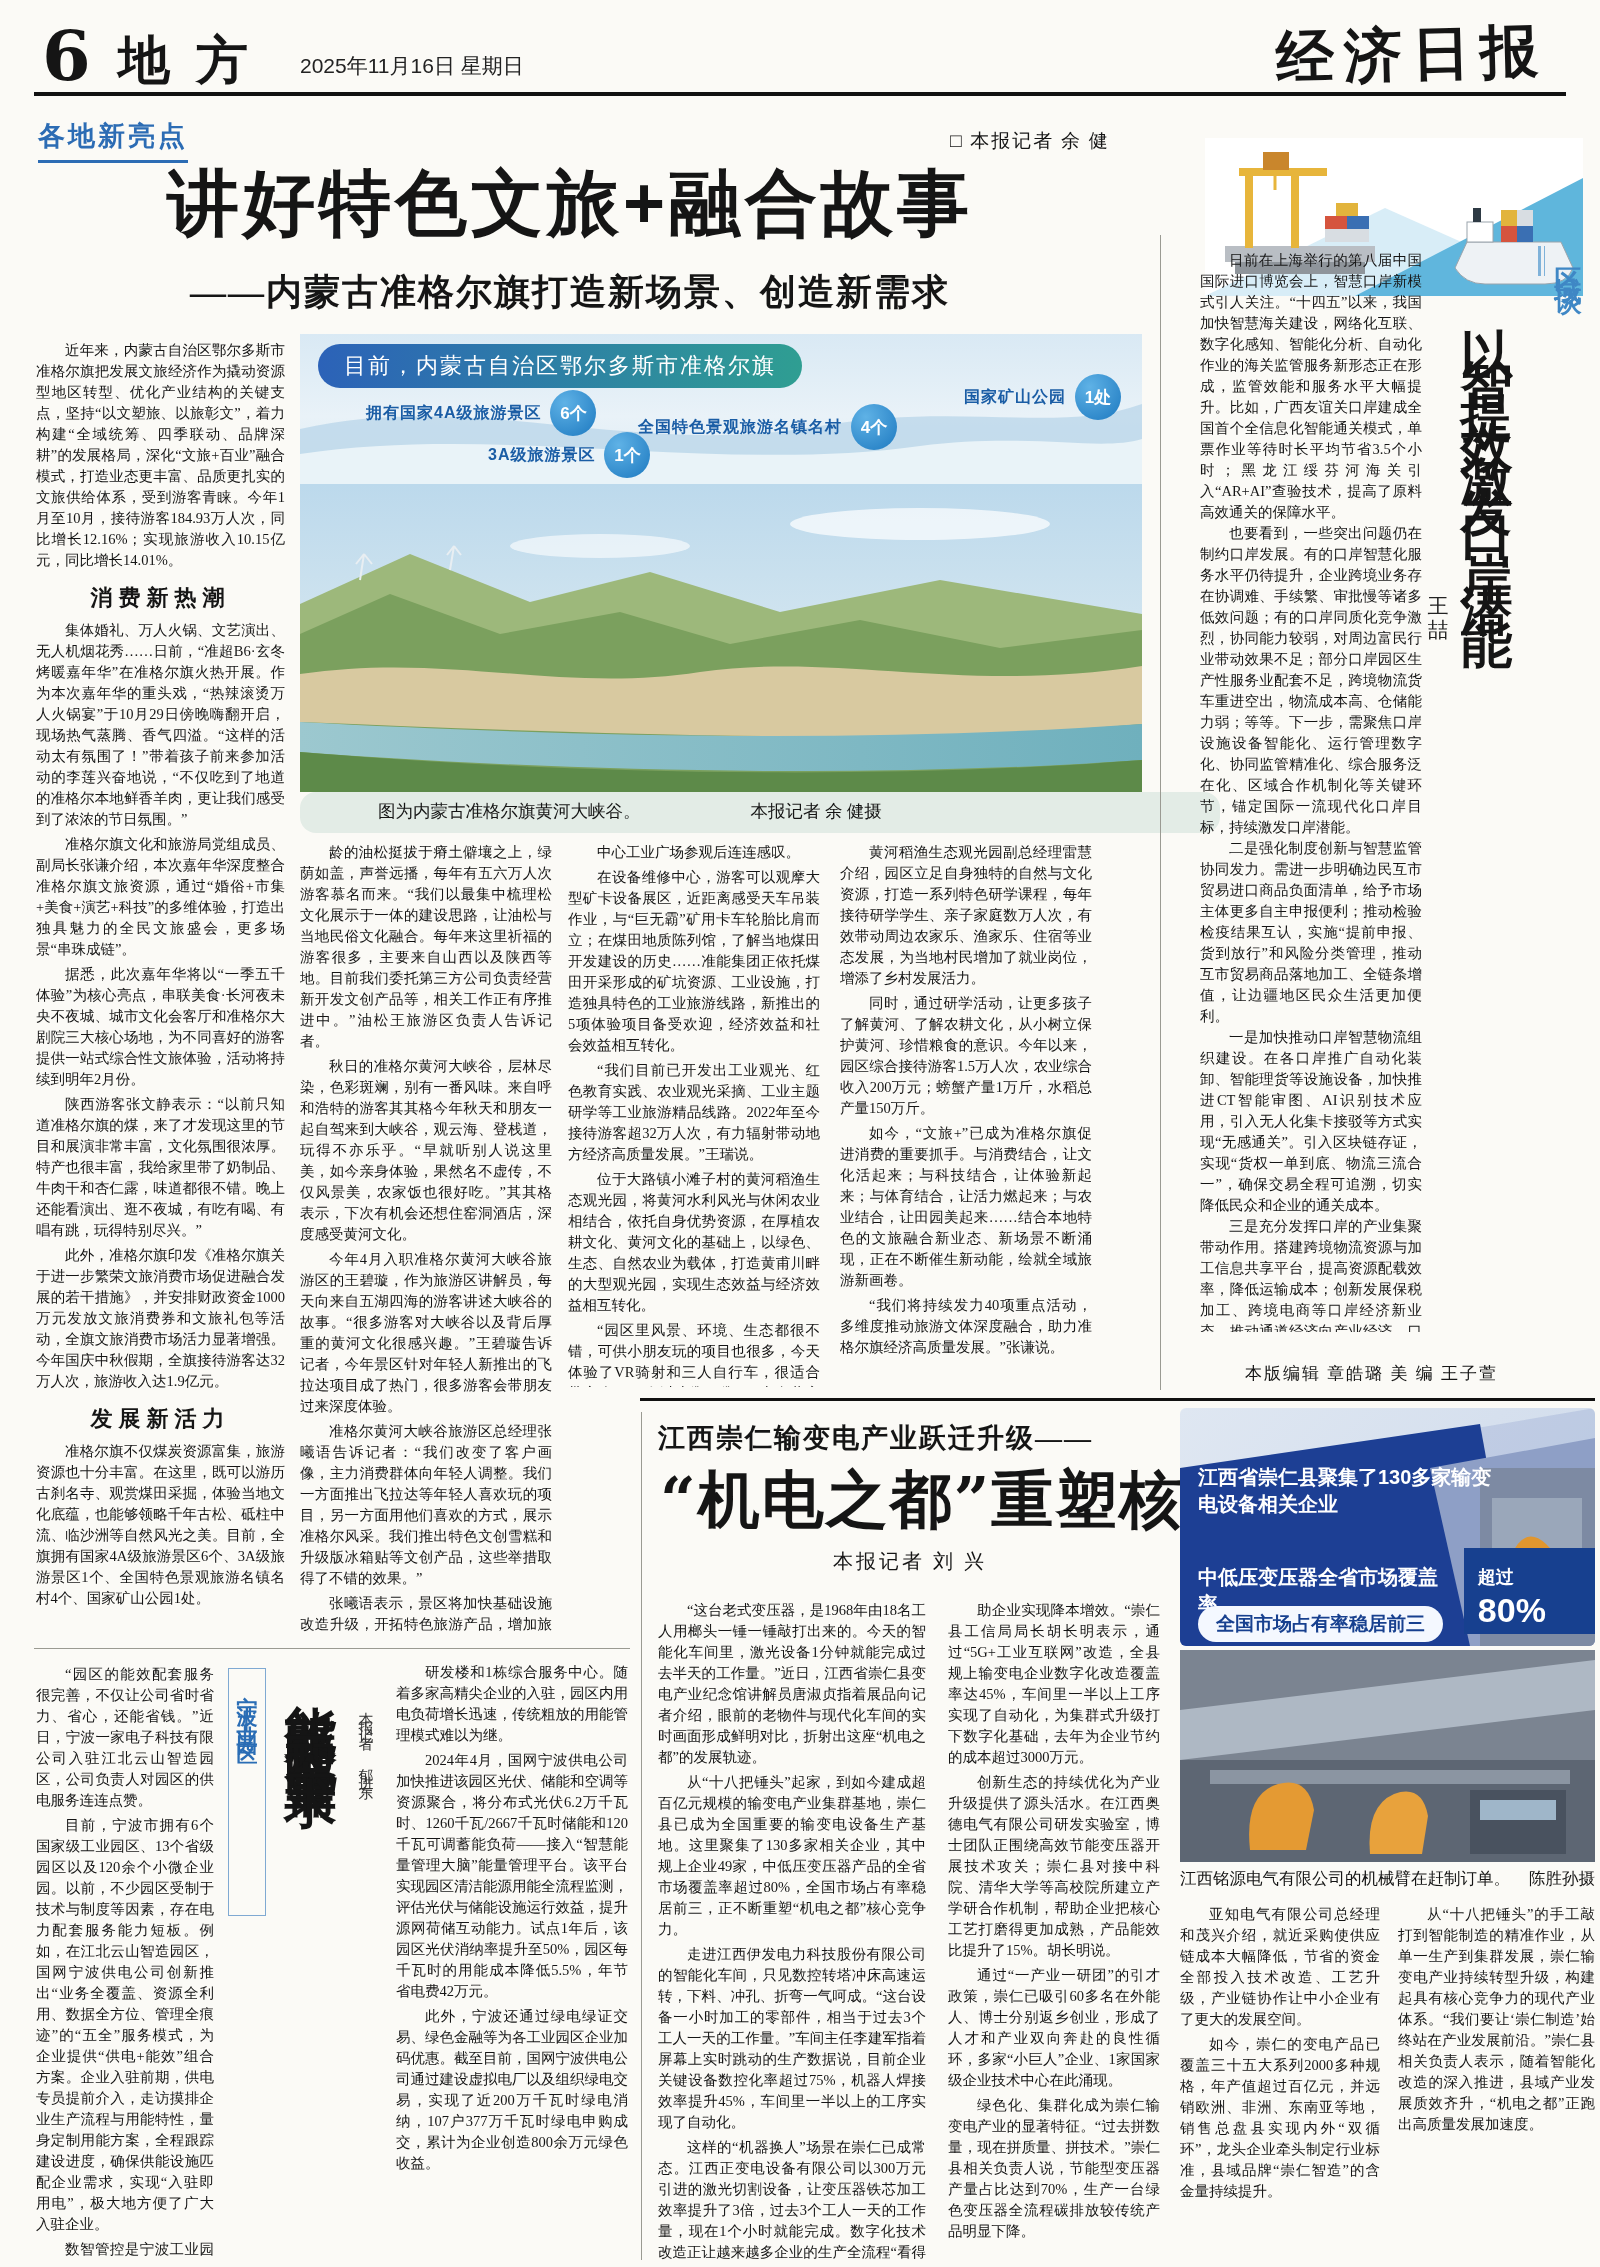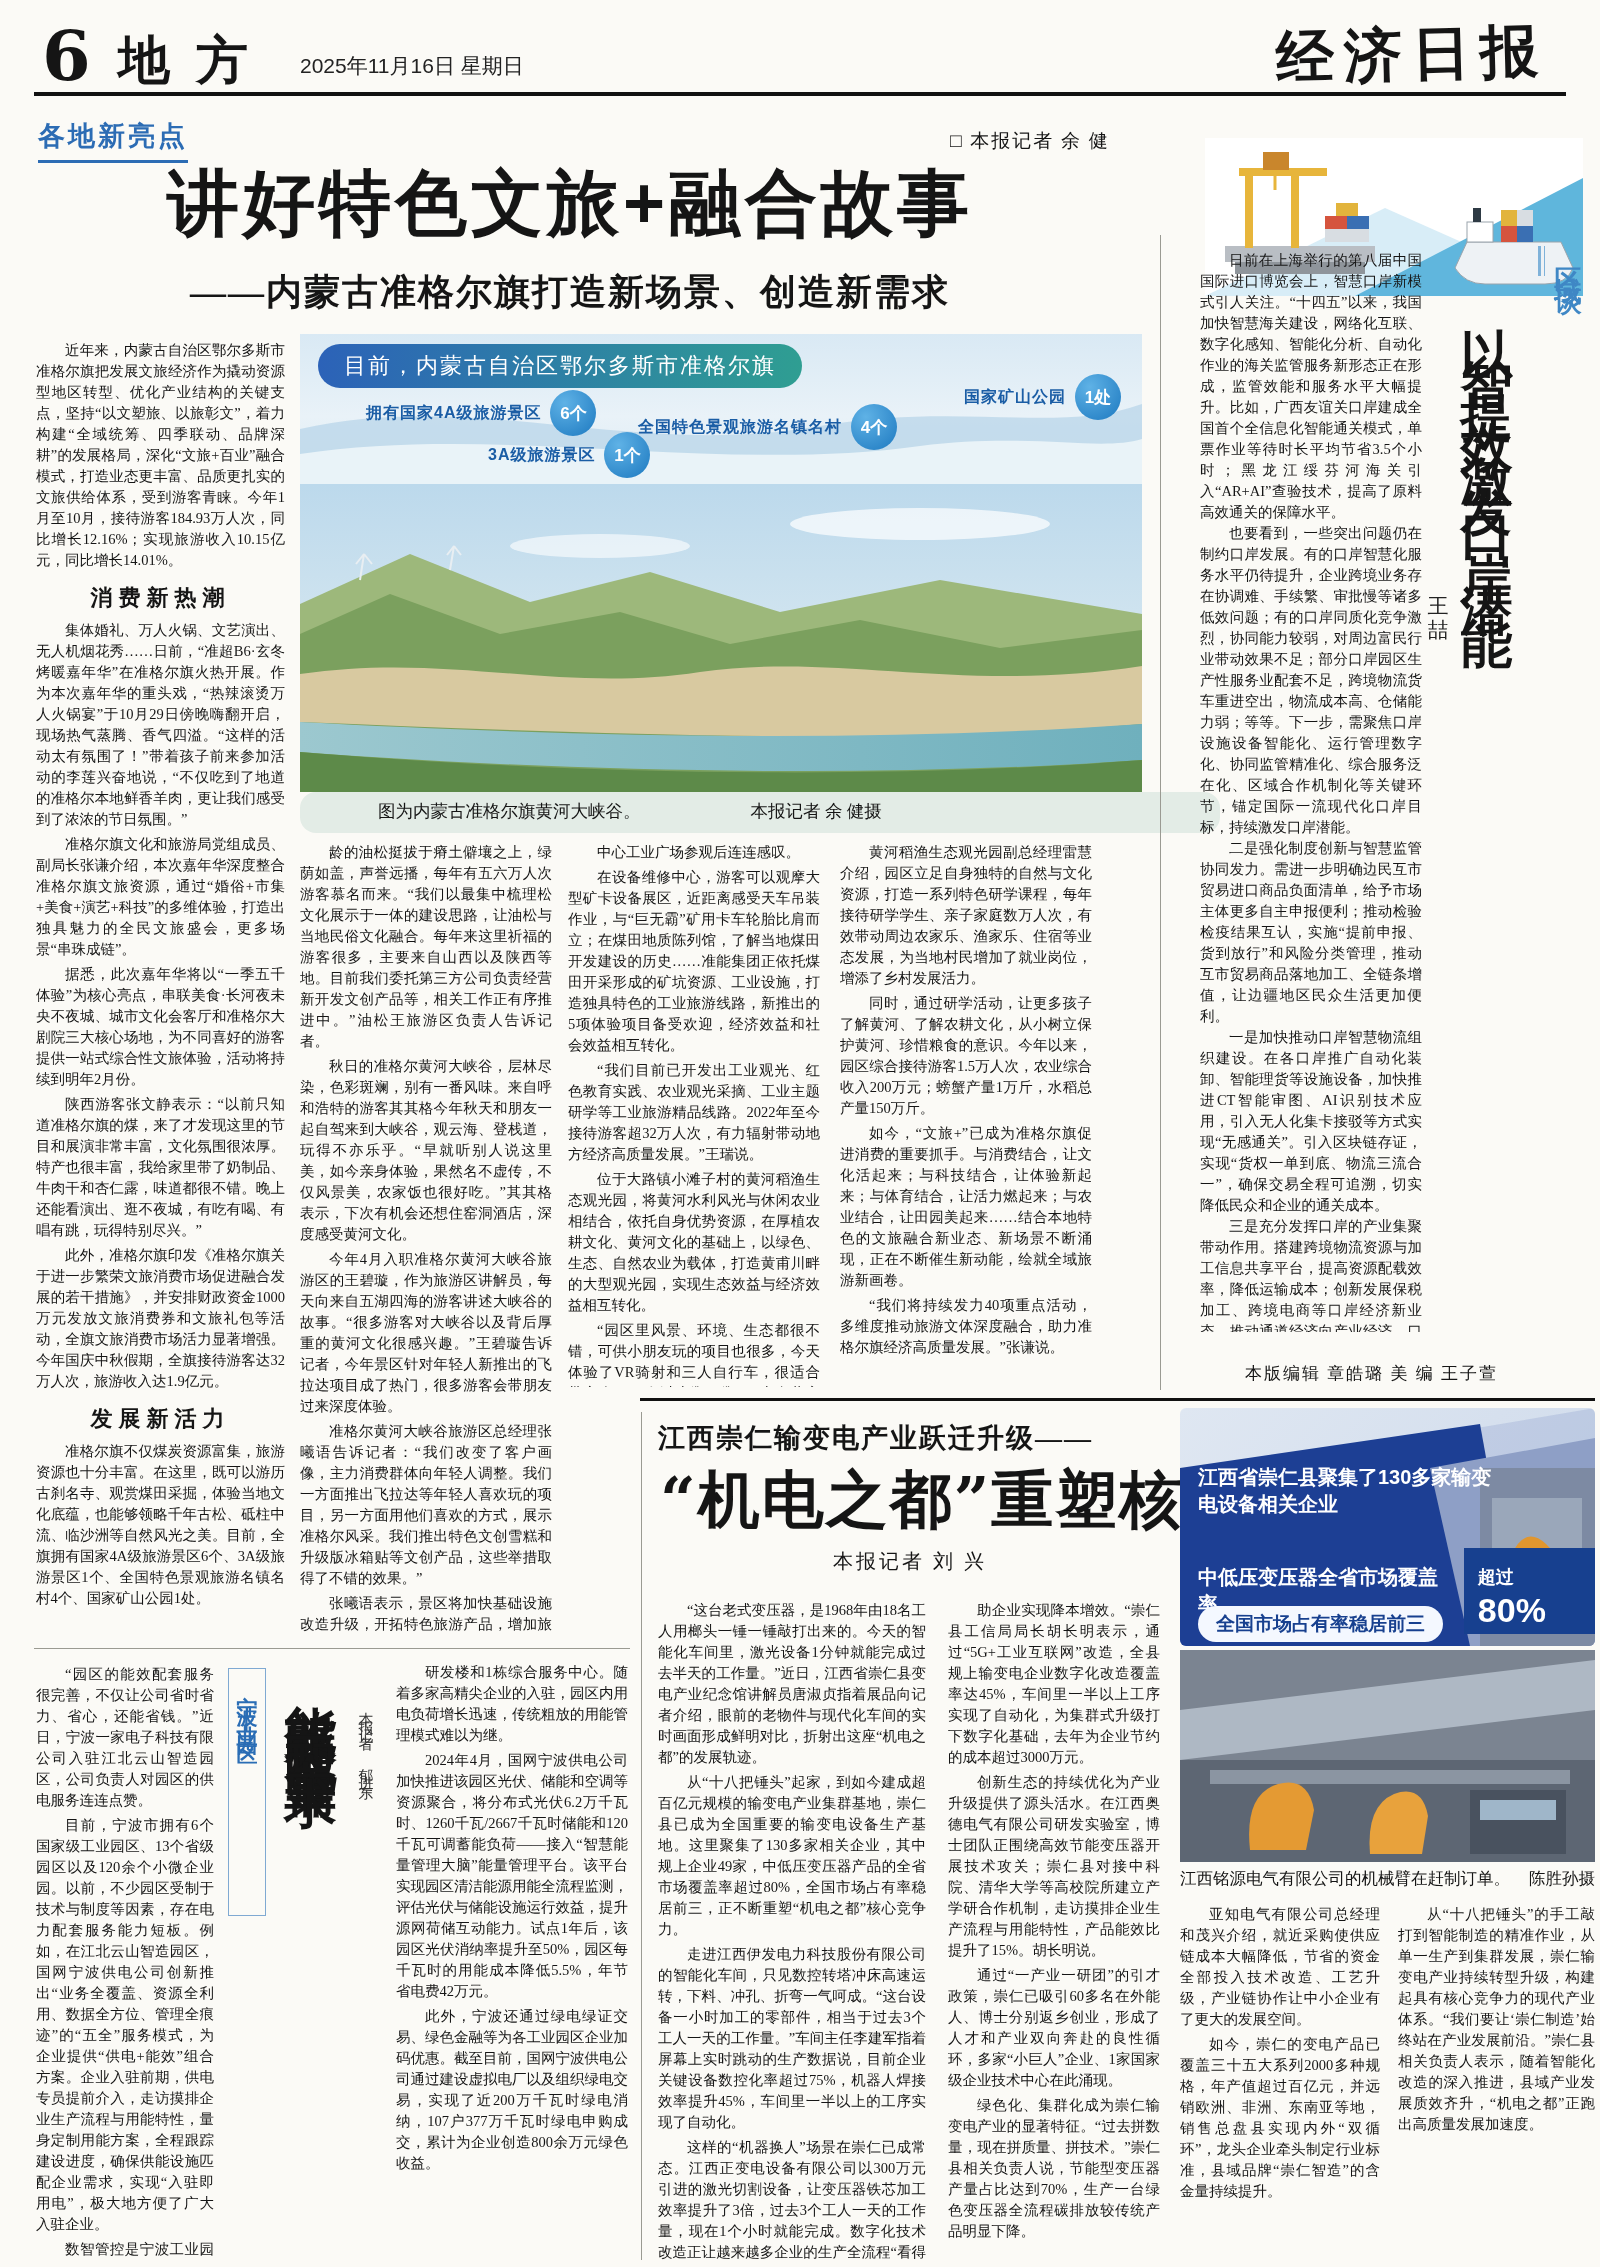--- a/index.html
+++ b/index.html
@@ -253,21 +253,21 @@
   </div>
 
   <div class="abs col" style="left:658px;top:1600px;width:268px;height:660px;">
       <p>“这台老式变压器，是1968年由18名工人用榔头一锤一锤敲打出来的。今天的智能化车间里，激光设备1分钟就能完成过去半天的工作量。”近日，江西省崇仁县变电产业纪念馆讲解员唐淑贞指着展品向记者介绍，眼前的老物件与现代化车间的实时画面形成鲜明对比，折射出这座“机电之都”的发展轨迹。</p>
       <p>从“十八把锤头”起家，到如今建成超百亿元规模的输变电产业集群基地，崇仁县已成为全国重要的输变电设备生产基地。这里聚集了130多家相关企业，其中规上企业49家，中低压变压器产品的全省市场覆盖率超过80%，全国市场占有率稳居前三，正不断重塑“机电之都”核心竞争力。</p>
       <p>走进江西伊发电力科技股份有限公司的智能化车间，只见数控转塔冲床高速运转，下料、冲孔、折弯一气呵成。“这台设备一小时加工的零部件，相当于过去3个工人一天的工作量。”车间主任李建军指着屏幕上实时跳动的生产数据说，目前企业关键设备数控化率超过75%，机器人焊接效率提升45%，车间里一半以上的工序实现了自动化。</p>
       <p>这样的“机器换人”场景在崇仁已成常态。江西正变电设备有限公司以300万元引进的激光切割设备，让变压器铁芯加工效率提升了3倍，过去3个工人一天的工作量，现在1个小时就能完成。数字化技术改造正让越来越多企业的生产全流程“看得见、算得清”，公司技术中心的大屏实时跳动着订单、工艺与能耗数据，印证着生产效率的飞跃。</p>
     </div>
   <div class="abs col" style="left:948px;top:1600px;width:212px;height:660px;">
       <p>助企业实现降本增效。“崇仁县工信局局长胡长明表示，通过“5G+工业互联网”改造，全县规上输变电企业数字化改造覆盖率达45%，车间里一半以上工序实现了自动化，为集群式升级打下数字化基础，去年为企业节约的成本超过3000万元。</p>
-      <p>创新生态的持续优化为产业升级提供了源头活水。在江西奥德电气有限公司研发实验室，博士团队正围绕高效节能变压器开展技术攻关；崇仁县对接中科院、清华大学等高校院所建立产学研合作机制，走访摸排企业生产流程与用能特性，产品能效比提升了15%。胡长明说。</p>
+      <p>创新生态的持续优化为产业升级提供了源头活水。在江西奥德电气有限公司研发实验室，博士团队正围绕高效节能变压器开展技术攻关；崇仁县对接中科院、清华大学等高校院所建立产学研合作机制，帮助企业把核心工艺打磨得更加成熟，产品能效比提升了15%。胡长明说。</p>
       <p>通过“一产业一研团”的引才政策，崇仁已吸引60多名在外能人、博士分别返乡创业，形成了人才和产业双向奔赴的良性循环，多家“小巨人”企业、1家国家级企业技术中心在此涌现。</p>
       <p>绿色化、集群化成为崇仁输变电产业的显著特征。“过去拼数量，现在拼质量、拼技术。”崇仁县相关负责人说，节能型变压器产量占比达到70%，生产一台绿色变压器全流程碳排放较传统产品明显下降。</p>
     </div>
   <div class="abs col" style="left:1180px;top:1904px;width:200px;height:356px;">
       <p>亚知电气有限公司总经理和茂兴介绍，就近采购使供应链成本大幅降低，节省的资金全部投入技术改造、工艺升级，产业链协作让中小企业有了更大的发展空间。</p>
       <p>如今，崇仁的变电产品已覆盖三十五大系列2000多种规格，年产值超过百亿元，并远销欧洲、非洲、东南亚等地，销售总盘县实现内外“双循环”，龙头企业牵头制定行业标准，县域品牌“崇仁智造”的含金量持续提升。</p>
     </div>
   <div class="abs col" style="left:1398px;top:1904px;width:197px;height:356px;">
       <p>从“十八把锤头”的手工敲打到智能制造的精准作业，从单一生产到集群发展，崇仁输变电产业持续转型升级，构建起具有核心竞争力的现代产业体系。“我们要让‘崇仁制造’始终站在产业发展前沿。”崇仁县相关负责人表示，随着智能化改造的深入推进，县域产业发展质效齐升，“机电之都”正跑出高质量发展加速度。</p>
     </div>

